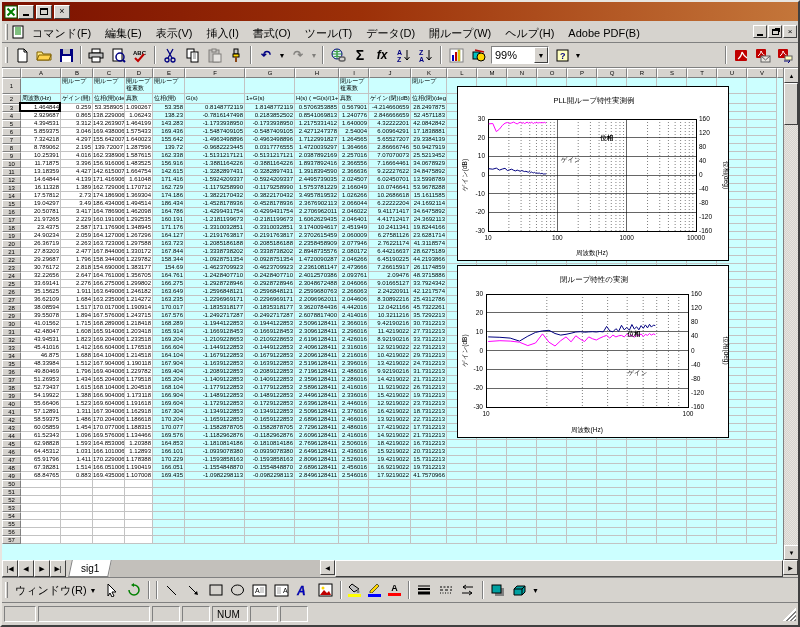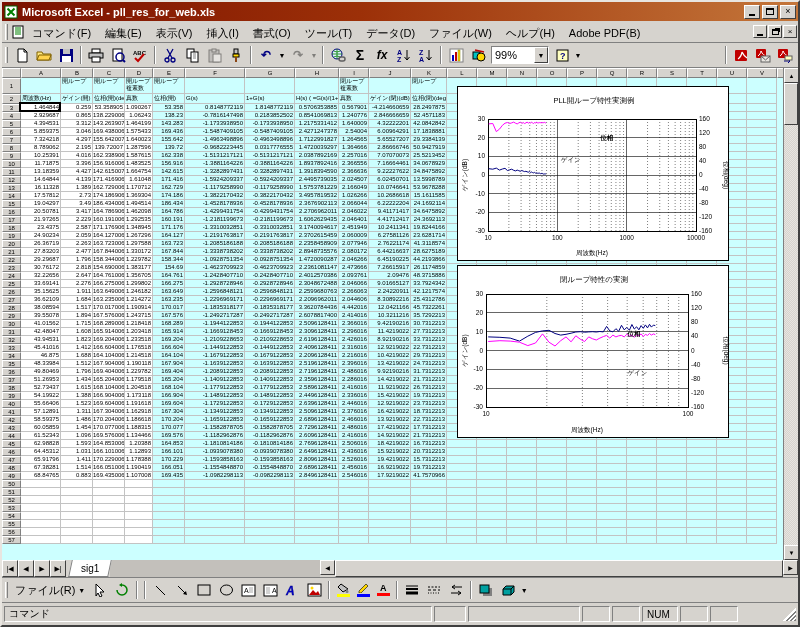--- a/index.html
+++ b/index.html
@@ -103,41 +103,40 @@
 
 <div class="win">
 
   <div class="titlebar">
     <span>
       <svg width="14" height="14">
           <rect x="1" y="1" width="12" height="12" fill="#fff" stroke="#006000"></rect>
           <path d="M3.5 3.5l7 7M10.5 3.5l-7 7" stroke="#008000" stroke-width="2"></path>
         </svg>
     </span>
-    <span class="ttext">Microsoft Excel - pll_res_for_web.xls</span>
     <span class="winbtns">
       <span class="wbtn">
           <span class="g-min"></span>
         </span>
       <span class="wbtn">
           <span class="g-max"></span>
         </span>
       <span class="wbtn">×</span>
     </span>
   </div>
 
   <div class="menubar">
     <span class="mgrip"></span>
     <span>
       <svg width="14" height="14">
           <rect x="2" y="1" width="10" height="12" fill="#fff" stroke="#000"></rect>
           <path d="M4 3h6M4 5h6M4 7h6M4 9h6" stroke="#008000" stroke-width="1"></path>
         </svg>
     </span>
-    <span id="menu-items"><span class="menuitem">コマンド(F)</span><span class="menuitem">編集(E)</span><span class="menuitem">表示(V)</span><span class="menuitem">挿入(I)</span><span class="menuitem">書式(O)</span><span class="menuitem">ツール(T)</span><span class="menuitem">データ(D)</span><span class="menuitem">ファイル(W)</span><span class="menuitem">ヘルプ(H)</span><span class="menuitem">Adobe PDF(B)</span></span>
+    <span id="menu-items"><span class="menuitem">コマンド(F)</span><span class="menuitem">編集(E)</span><span class="menuitem">表示(V)</span><span class="menuitem">挿入(I)</span><span class="menuitem">書式(O)</span><span class="menuitem">ツール(T)</span><span class="menuitem">データ(D)</span><span class="menuitem">開ループ(W)</span><span class="menuitem">ヘルプ(H)</span><span class="menuitem">Adobe PDF(B)</span></span>
     <span class="spacer"></span>
     <span class="mwbtn">
         <span class="g-min"></span>
       </span>
     <span class="mwbtn">
         <span class="g-restore"></span>
       </span>
     <span class="mwbtn">×</span>
   </div>
 
@@ -1902,21 +1901,21 @@
     <span class="hscroll">
       <span class="sbtn">◀</span>
       <span class="hthumb"></span>
       <span class="sbtn">▶</span>
     </span>
   </div>
 
   <div class="drawbar">
     <span class="mgrip"></span>
     <span class="dtext">
-        <span>ファイル(R)</span>
+        <span>ウィンドウ(R)</span>
         <span class="ddarrow">▼</span>
       </span>
     <span class="tbtn">
         <svg width="12" height="14">
           <path d="M2 1l8 8H6l2 4-2 1-2-4-2 3z" fill="#fff" stroke="#000"></path>
         </svg>
       </span>
     <span class="tbtn">
         <svg width="14" height="14">
           <path d="M7 2a5 5 0 11-5 5" fill="none" stroke="#008000" stroke-width="1.5"></path>
@@ -2023,21 +2022,20 @@
           <path d="M2 5l3-3h8v6l-3 3H2z" fill="#00a0a0" stroke="#000"></path>
           <path d="M2 5h8v6M10 5l3-3" fill="none" stroke="#000"></path>
         </svg>
       </span>
     <span class="tbtn dd">
         <span class="ddarrow">▼</span>
       </span>
   </div>
 
   <div class="statusbar">
-    <span class="spanel" style="width:428px">コマンド</span>
     <span class="spanel" style="width:32px"></span>
     <span class="spanel" style="width:112px"></span>
     <span class="spanel" style="width:28px"></span>
     <span class="spanel" style="width:28px"></span>
     <span class="spanel" style="width:36px">NUM</span>
     <span class="spanel" style="width:28px"></span>
     <span class="spanel" style="width:28px"></span>
     <span class="sgrip"></span>
   </div>
 </div>

